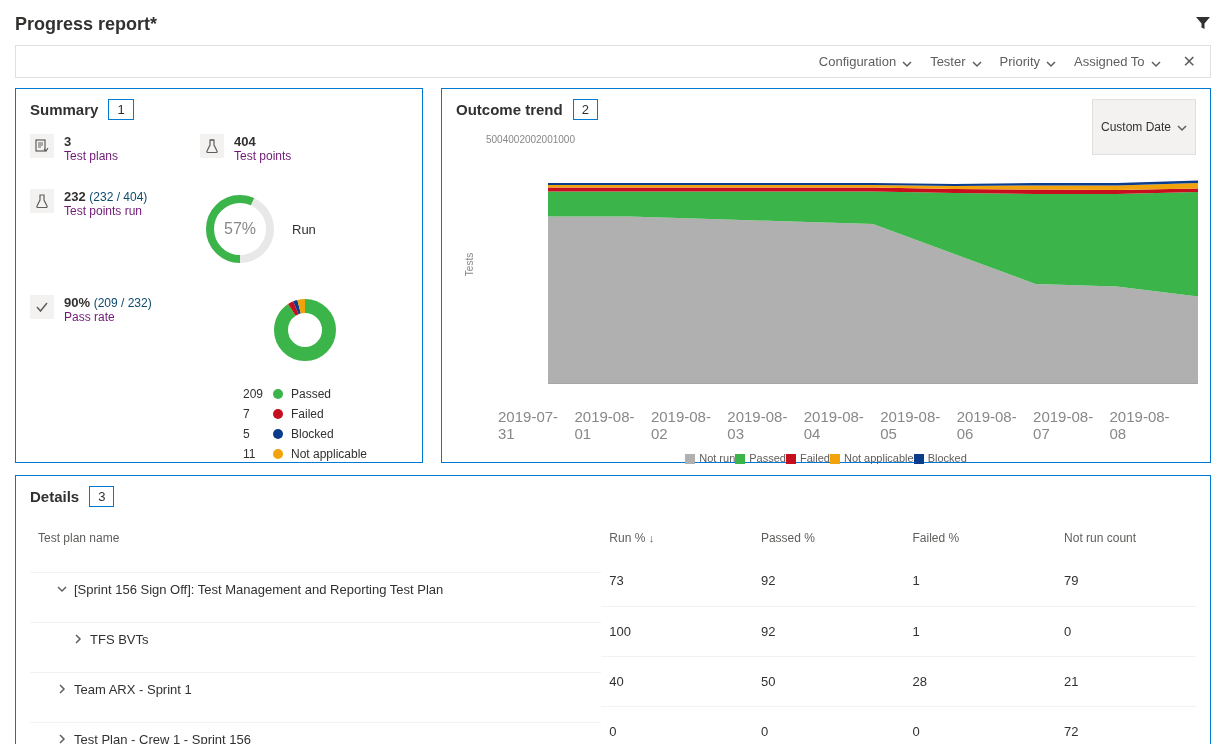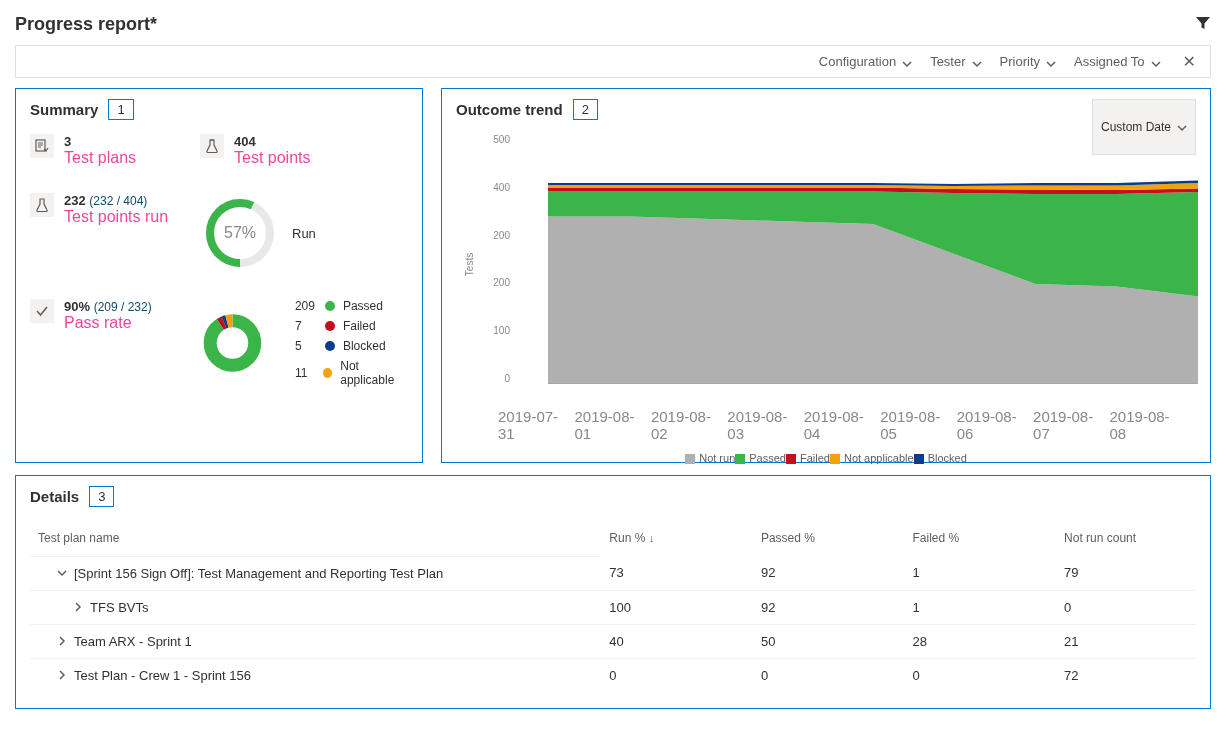--- a/index.html
+++ b/index.html
@@ -20,45 +20,45 @@
   .trend-card { flex: 1; height: 375px; position: relative; }
   .details-card { width: 100%; }
   .card-title-row { display: flex; align-items: center; gap: 10px; margin-bottom: 14px; }
   .card-title { font-size: 15px; font-weight: 600; }
   .num-badge { border: 1px solid #0078d4; padding: 2px 8px; font-size: 13px; }
   .date-btn { position: absolute; top: 10px; right: 14px; background: #f3f2f1; border: 1px solid #e1dfdd; padding: 20px 8px; font-size: 12px; display: flex; align-items: center; gap: 6px; cursor: pointer; }
   .stat-grid { display: grid; grid-template-columns: 170px 210px; row-gap: 26px; }
   .stat { display: flex; align-items: flex-start; gap: 10px; }
   .stat-icon { width: 24px; height: 24px; background: #f3f2f1; display: flex; align-items: center; justify-content: center; font-size: 13px; color: #605e5c; }
   .stat-main { font-size: 13px; font-weight: 600; }
-  .stat-sub { font-size: 16px; color: #ec4899; }
+  .stat-sub { font-size: 12px; color: #701a75; }
   .stat-frac { font-weight: 400; color: #0c4a6e; font-size: 12px; }
   .gauge-wrap { display: flex; align-items: center; gap: 12px; }
   .gauge { position: relative; width: 80px; height: 80px; }
   .gauge .pct { position: absolute; top: 0; left: 0; width: 80px; height: 80px; display: flex; align-items: center; justify-content: center; font-size: 16px; color: #888; }
-  .donut-wrap { display: flex; gap: 30px; align-items: center; }
+  .donut-wrap { display: flex; gap: 22px; align-items: center; flex-direction: column; }
   .legend-rows { display: flex; flex-direction: column; gap: 6px; }
   .legend-row { display: flex; align-items: center; gap: 8px; font-size: 12px; }
   .legend-num { width: 22px; text-align: left; }
   .dot { width: 10px; height: 10px; border-radius: 50%; display: inline-block; }
   .chart-body { position: relative; height: 270px; margin: 6px 10px 0 30px; }
   .y-label-abs { position: absolute; left: -28px; top: 50%; transform: rotate(-90deg) translateX(10px); font-size: 10px; color: #888; }
   .x-labels { display: flex; justify-content: center; font-size: 15px; color: #888; margin: 4px 10px 0 42px; }
   .trend-legend { display: flex; justify-content: center; font-size: 11px; color: #605e5c; margin-top: 10px; }
   .trend-legend .sq { width: 10px; height: 10px; display: inline-block; margin-right: 4px; vertical-align: middle; }
   .tbl { width: 100%; border-collapse: collapse; }
   .tbl th { text-align: left; font-size: 12px; font-weight: 400; color: #605e5c; padding: 10px 8px; border-bottom: 1px solid transparent; }
   .tbl td { font-size: 13px; padding: 9px 8px; border-top: 1px solid #f3f2f1; }
-  .tbl td.name-cell { display: flex; align-items: center; }
+  .tbl td.name-cell { display: flex; align-items: center; margin-top: 16px; }
   .caret { width: 12px; display: inline-block; margin-right: 6px; text-align: center; color: #605e5c; }
   .indent1 { padding-left: 18px; }
   .indent2 { padding-left: 34px; }
   .sort-arrow { font-size: 11px; }
   .run-label { font-size: 13px; color: #323130; }
-  .y-ticks { position:absolute; left:0; top:0; height:250px; display:flex; flex-direction:column; justify-content:space-between; font-size:10px; color:#888; text-align:right; width:24px;}
+  .y-ticks { position:absolute; left:0; top:0; height:250px; display:flex; flex-direction:row; justify-content:space-between; font-size:10px; color:#888; text-align:right; width:24px;}
 </style>
 </head>
 <body>
 
 <div class="header-row">
   <div class="page-title">Progress report*</div>
   <div class="filter-icon">
     <svg width="16" height="16" viewBox="0 0 16 16">
         <path d="M1 2h14l-5.5 6.5V14l-3-1.5V8.5L1 2z" fill="#323130"></path>
       </svg>

